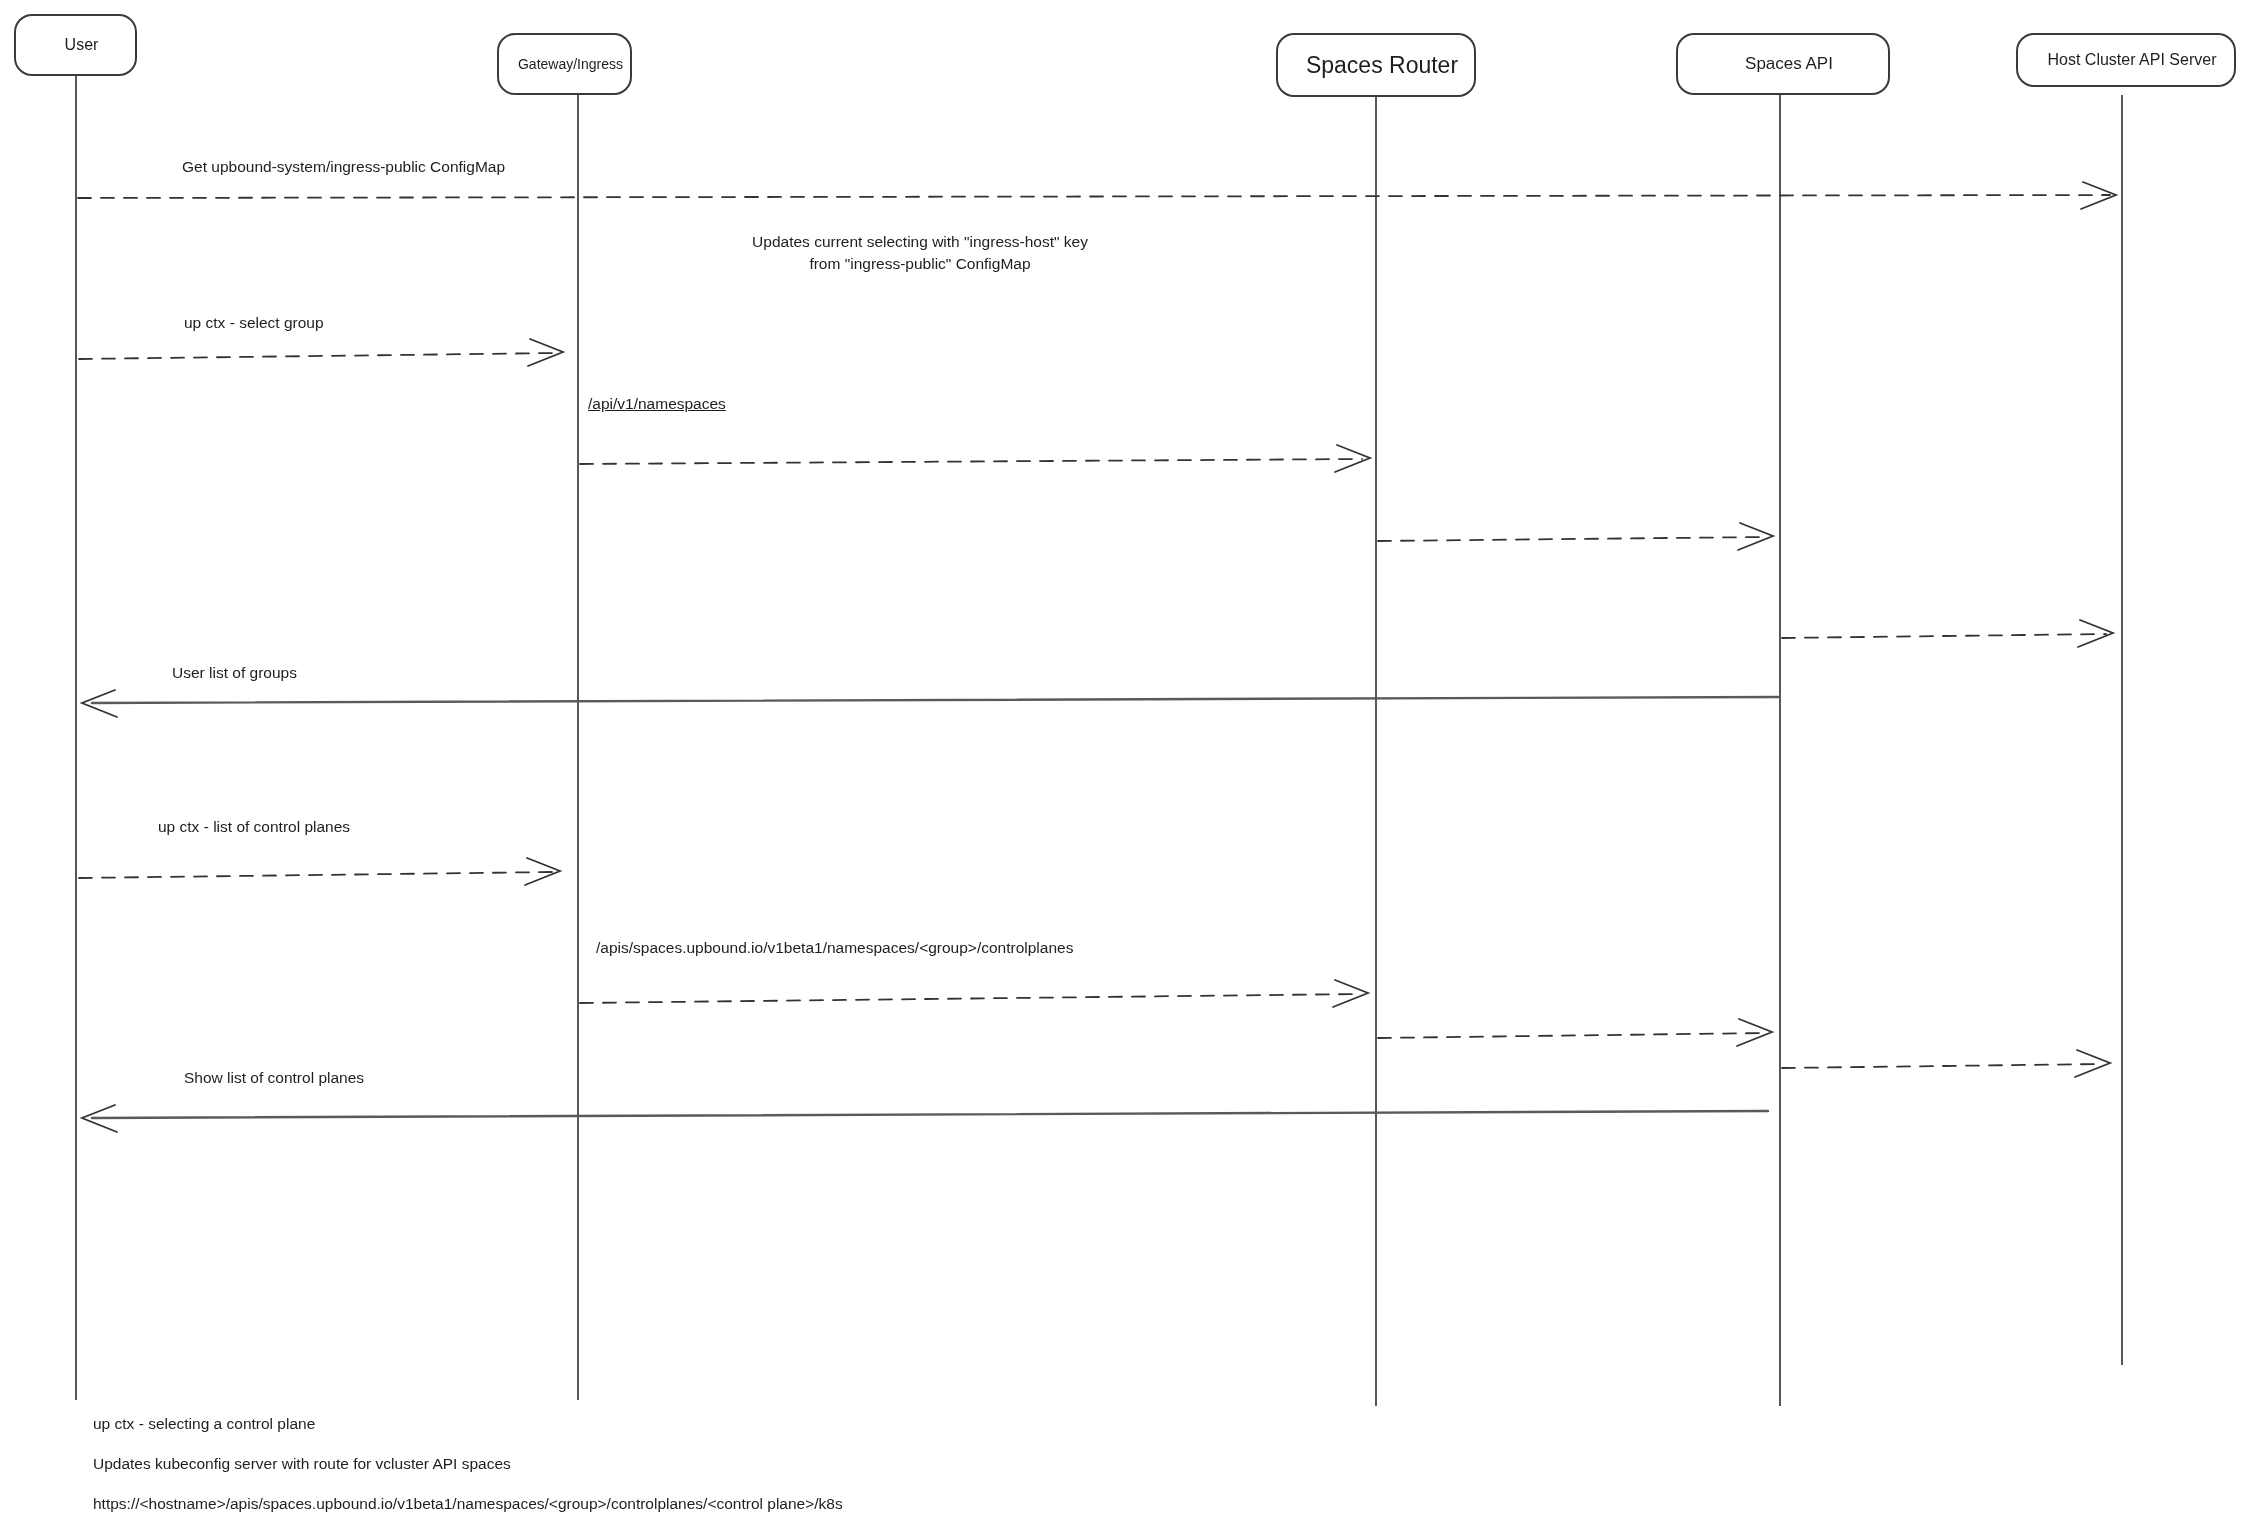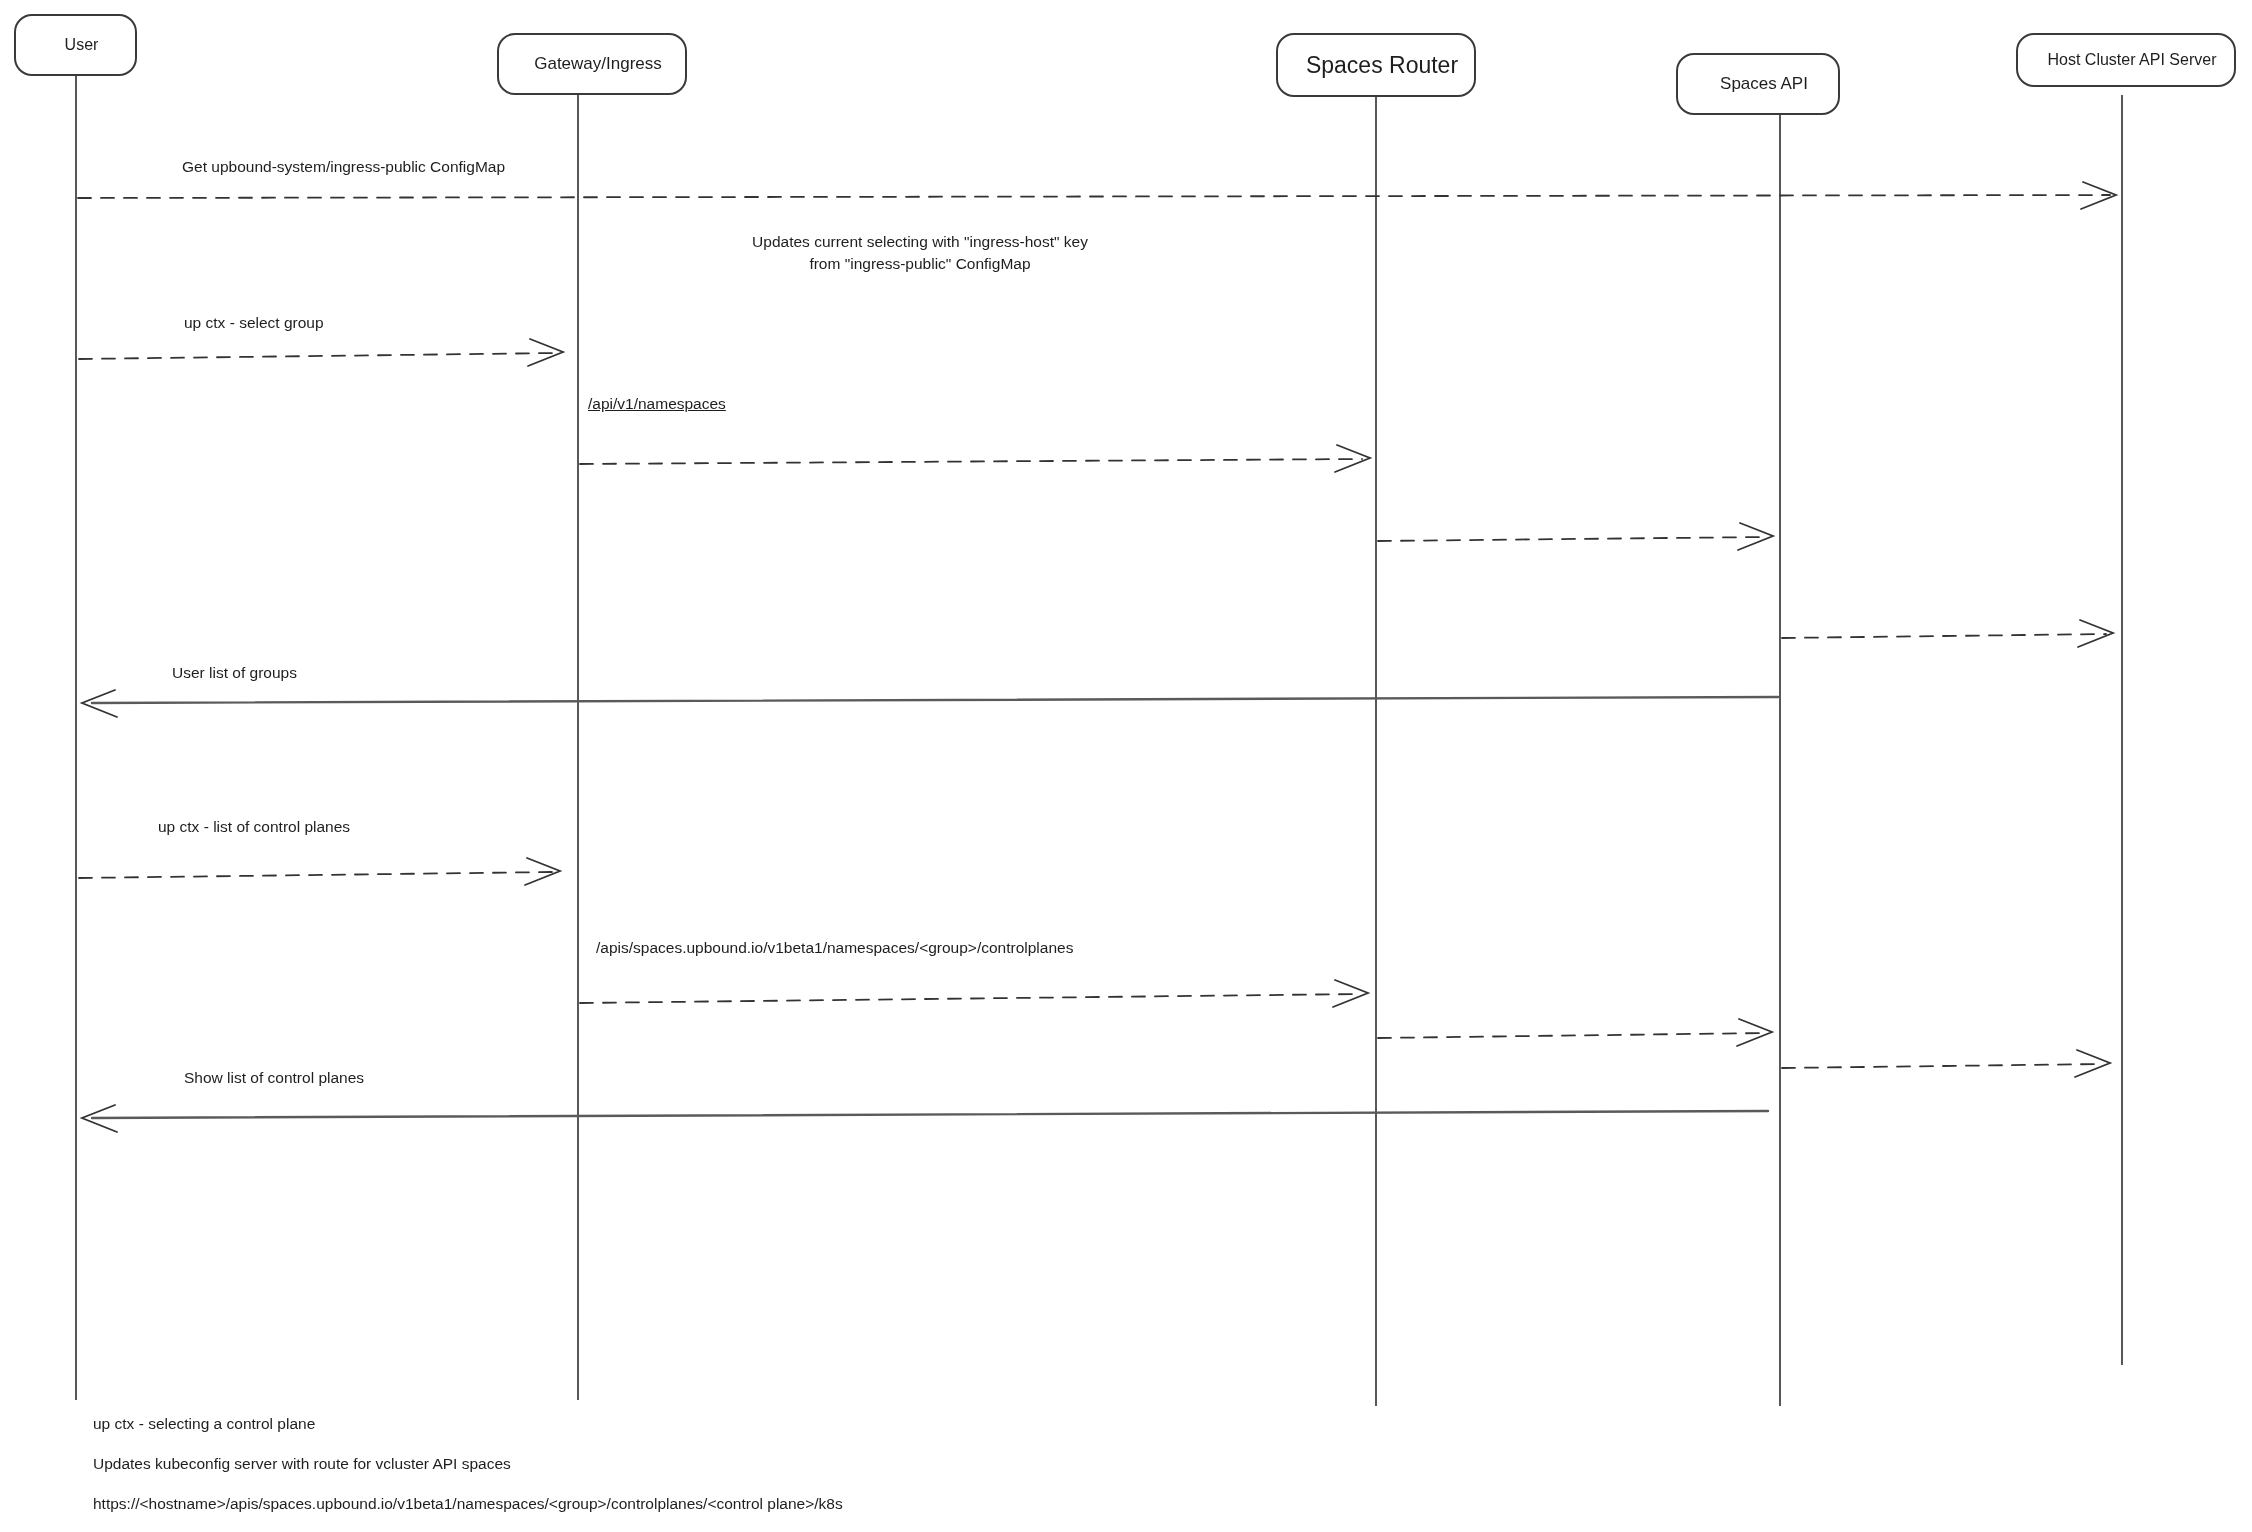--- a/index.html
+++ b/index.html
@@ -105,27 +105,27 @@
       <g>
         <line x1="1768" y1="1111" x2="92" y2="1118"></line>
         <polyline points="115,1105 82,1118 117,1132" stroke="#333333" stroke-width="1.8"></polyline>
       </g>
     </g>
   </svg>
 
   <div class="actor-box" style="left:14px; top:14px; width:123px; height:62px; font-size:16px;">
     <span>User</span>
   </div>
-  <div class="actor-box" style="left:497px; top:33px; width:190px; height:62px; font-size:17px;">
+  <div class="actor-box" style="left:497px; top:33px; width:135px; height:62px; font-size:14px;">
     <span>Gateway/Ingress</span>
   </div>
   <div class="actor-box" style="left:1276px; top:33px; width:200px; height:64px; font-size:23px;">
     <span>Spaces Router</span>
   </div>
-  <div class="actor-box" style="left:1676px; top:33px; width:164px; height:62px; font-size:17px;margin-top:20px;">
+  <div class="actor-box" style="left:1676px; top:33px; width:214px; height:62px; font-size:17px;">
     <span>Spaces API</span>
   </div>
   <div class="actor-box" style="left:2016px; top:33px; width:220px; height:54px; font-size:16px;">
     <span>Host Cluster API Server</span>
   </div>
 
   <div class="msg-label" style="left:182px; top:157px;">Get upbound-system/ingress-public ConfigMap</div>
 
   <div class="note-label" style="left:660px; top:231px; width:520px;">
     <div>Updates current selecting with "ingress-host" key</div>

